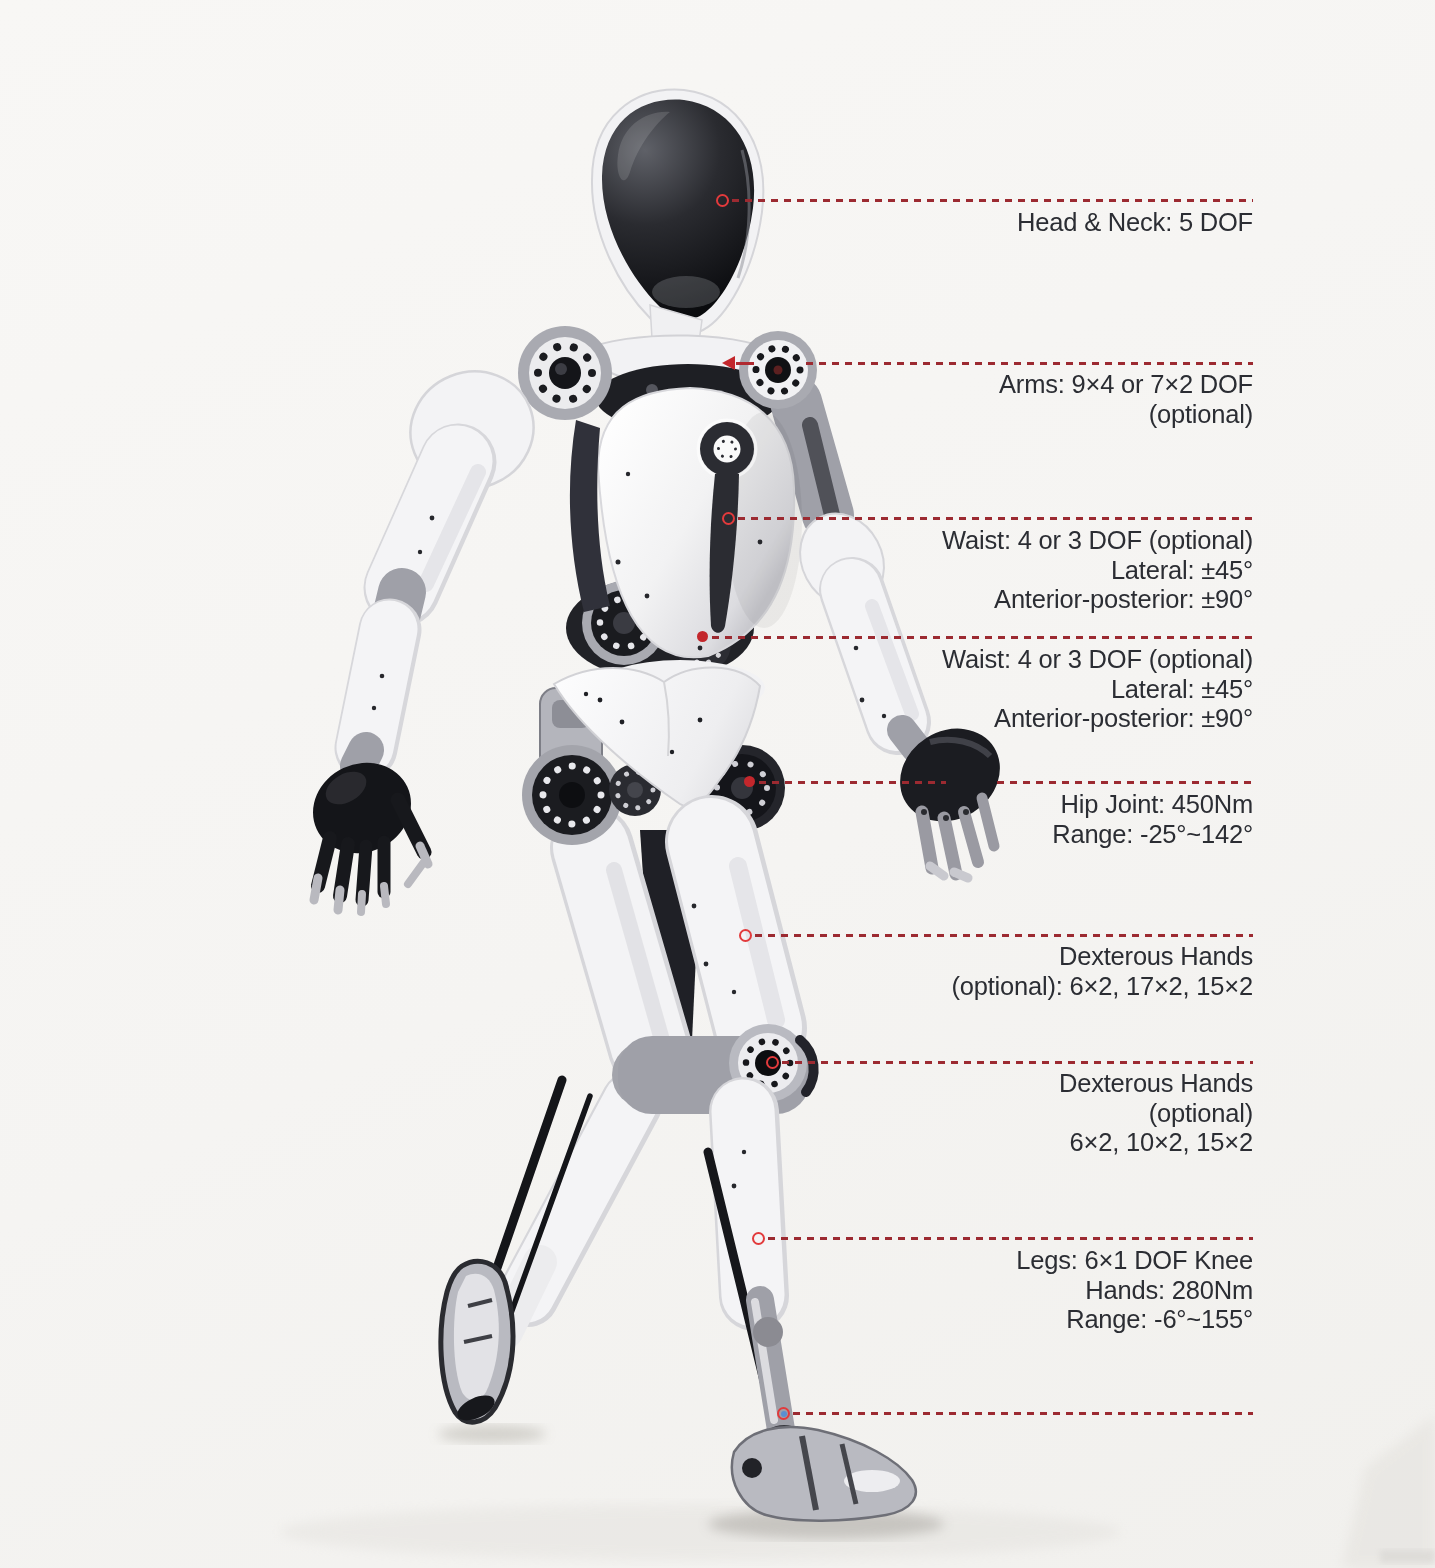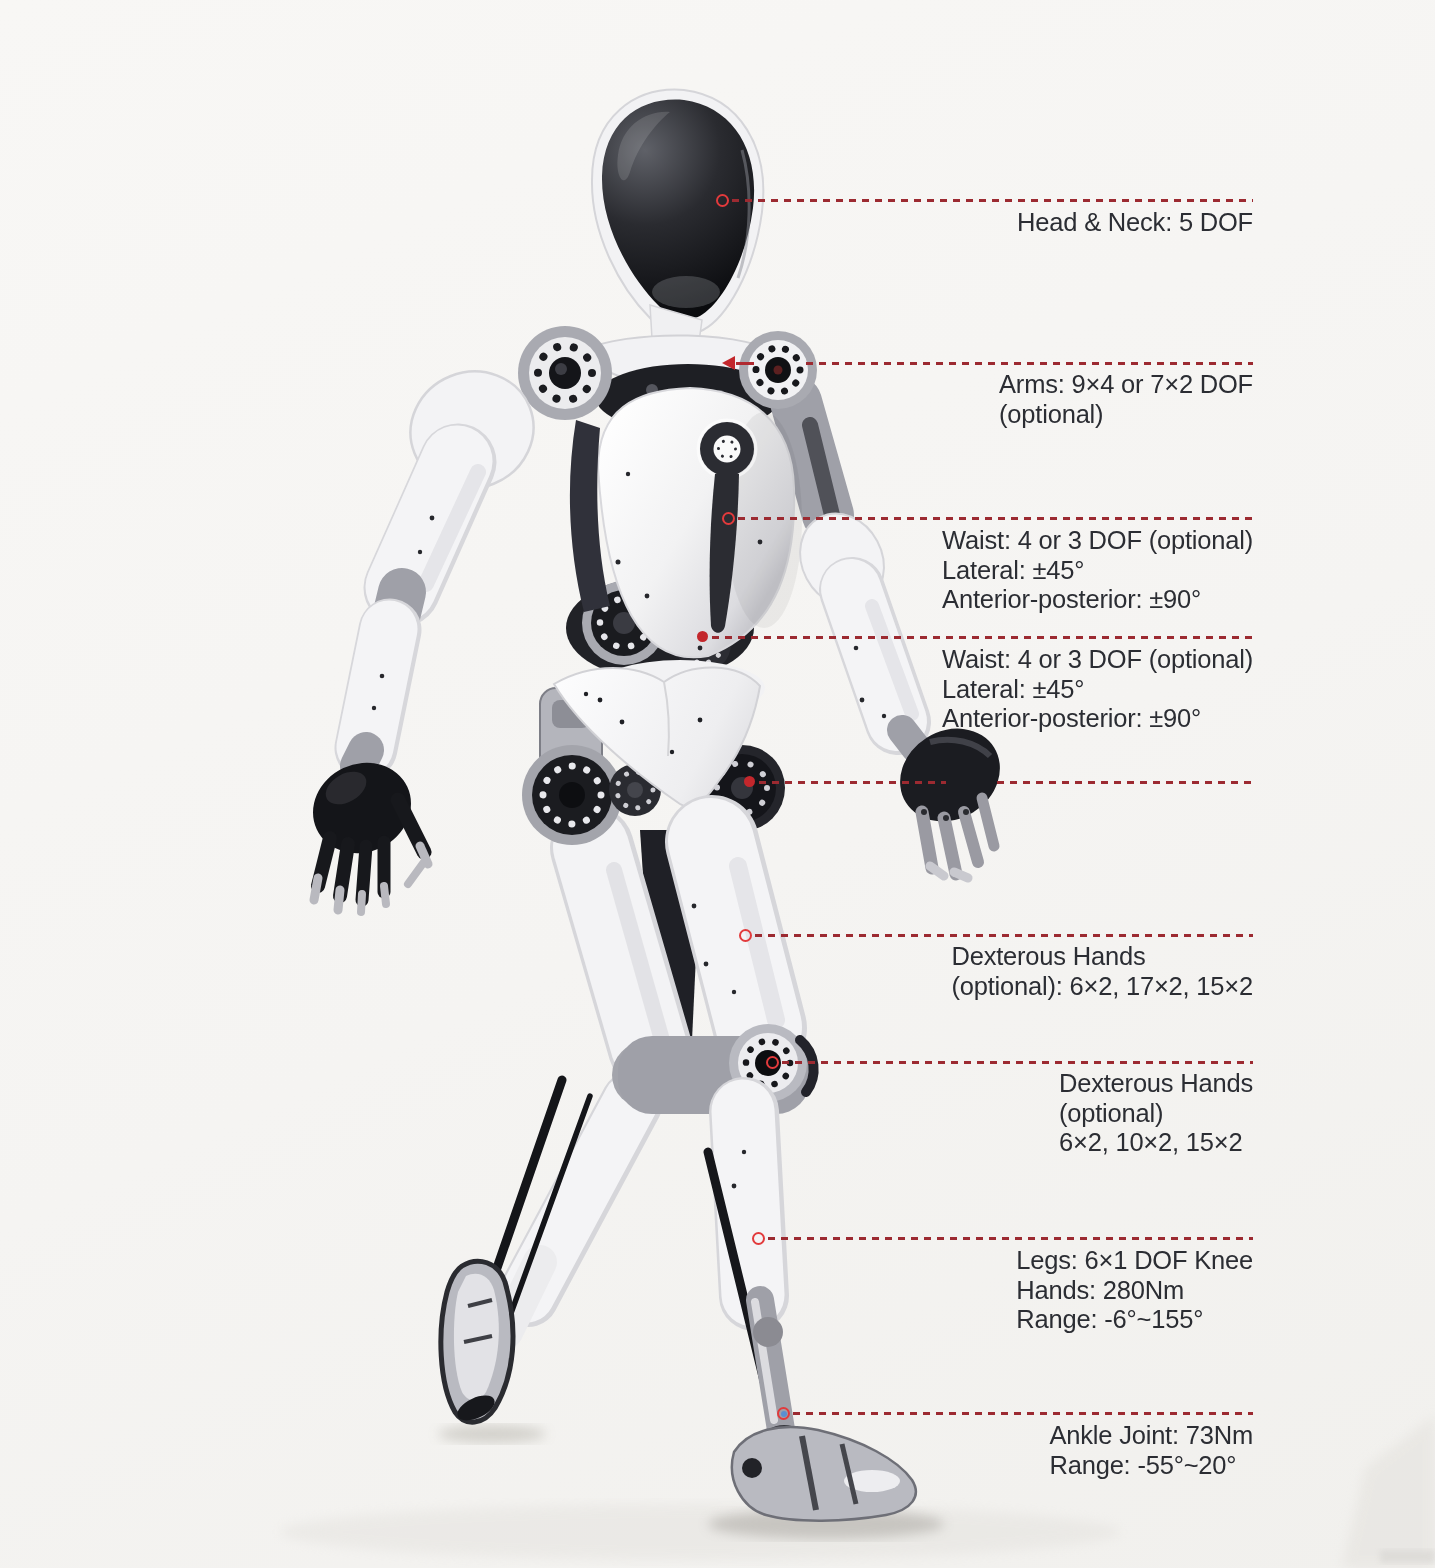--- a/index.html
+++ b/index.html
@@ -14,21 +14,21 @@
     position:absolute;height:3px;
     background:repeating-linear-gradient(90deg,#9c2a31 0 7px,transparent 7px 13px);
   }
   .stub{position:absolute;height:3px;background:#b02a30;}
   .marker{position:absolute;box-sizing:border-box;}
   .marker.ring{width:13px;height:13px;border:2.5px solid #e23a3c;border-radius:50%;background:transparent;}
   .marker.ring.blue-core::after{content:"";position:absolute;inset:1.5px;border-radius:50%;background:#5b8fd0;}
   .marker.dot{width:11px;height:11px;border-radius:50%;background:#c3272c;}
   .marker.arrow{width:0;height:0;border-top:7px solid transparent;border-bottom:7px solid transparent;border-right:13px solid #c3272c;}
   .callout-text{
-    position:absolute;right:182px;text-align:left;
+    position:absolute;right:182px;text-align:right;
     font-size:25.5px;line-height:29.5px;color:#2b2d33;letter-spacing:-0.2px;
   }
   .callout-text span{display:block;}
 </style>
 </head>
 <body>
 
 <div class="stage">
 
   <svg class="robot-svg" width="1435" height="1568" viewBox="0 0 1435 1568">
@@ -341,20 +341,25 @@
       <span>Waist: 4 or 3 DOF (optional)</span>
       <span>Lateral: ±45°</span>
       <span>Anterior-posterior: ±90°</span>
     </div>
   </div>
 
   <div class="callout">
     <span class="marker dot" style="left:744px;top:776px;"></span>
     <div class="dash-line" style="left:759px;top:781px;width:187px;"></div>
     <div class="dash-line" style="left:997px;top:781px;width:256px;"></div>
+    <div class="callout-text" style="top:790px;">
+      <span>Hip Joint: 450Nm</span>
+      <span>Range: -25°~142°</span>
+      <span></span>
+    </div>
   </div>
 
   <div class="callout">
     <span class="marker ring" style="left:739px;top:929px;"></span>
     <div class="dash-line" style="left:755px;top:934px;width:498px;"></div>
     <div class="callout-text" style="top:942px;">
       <span>Dexterous Hands</span>
       <span>(optional): 6×2, 17×2, 15×2</span>
       <span></span>
     </div>
@@ -376,20 +381,15 @@
     <div class="callout-text" style="top:1246px;">
       <span>Legs: 6×1 DOF Knee</span>
       <span>Hands: 280Nm</span>
       <span>Range: -6°~155°</span>
     </div>
   </div>
 
   <div class="callout">
     <span class="marker ring blue-core" style="left:777px;top:1407px;"></span>
     <div class="dash-line" style="left:793px;top:1412px;width:460px;"></div>
-    <div class="callout-text" style="top:1421px;">
-      <span>Ankle Joint: 73Nm</span>
-      <span>Range: -55°~20°</span>
-      <span></span>
-    </div>
   </div>
 
 </div>
 
 </body></html>

